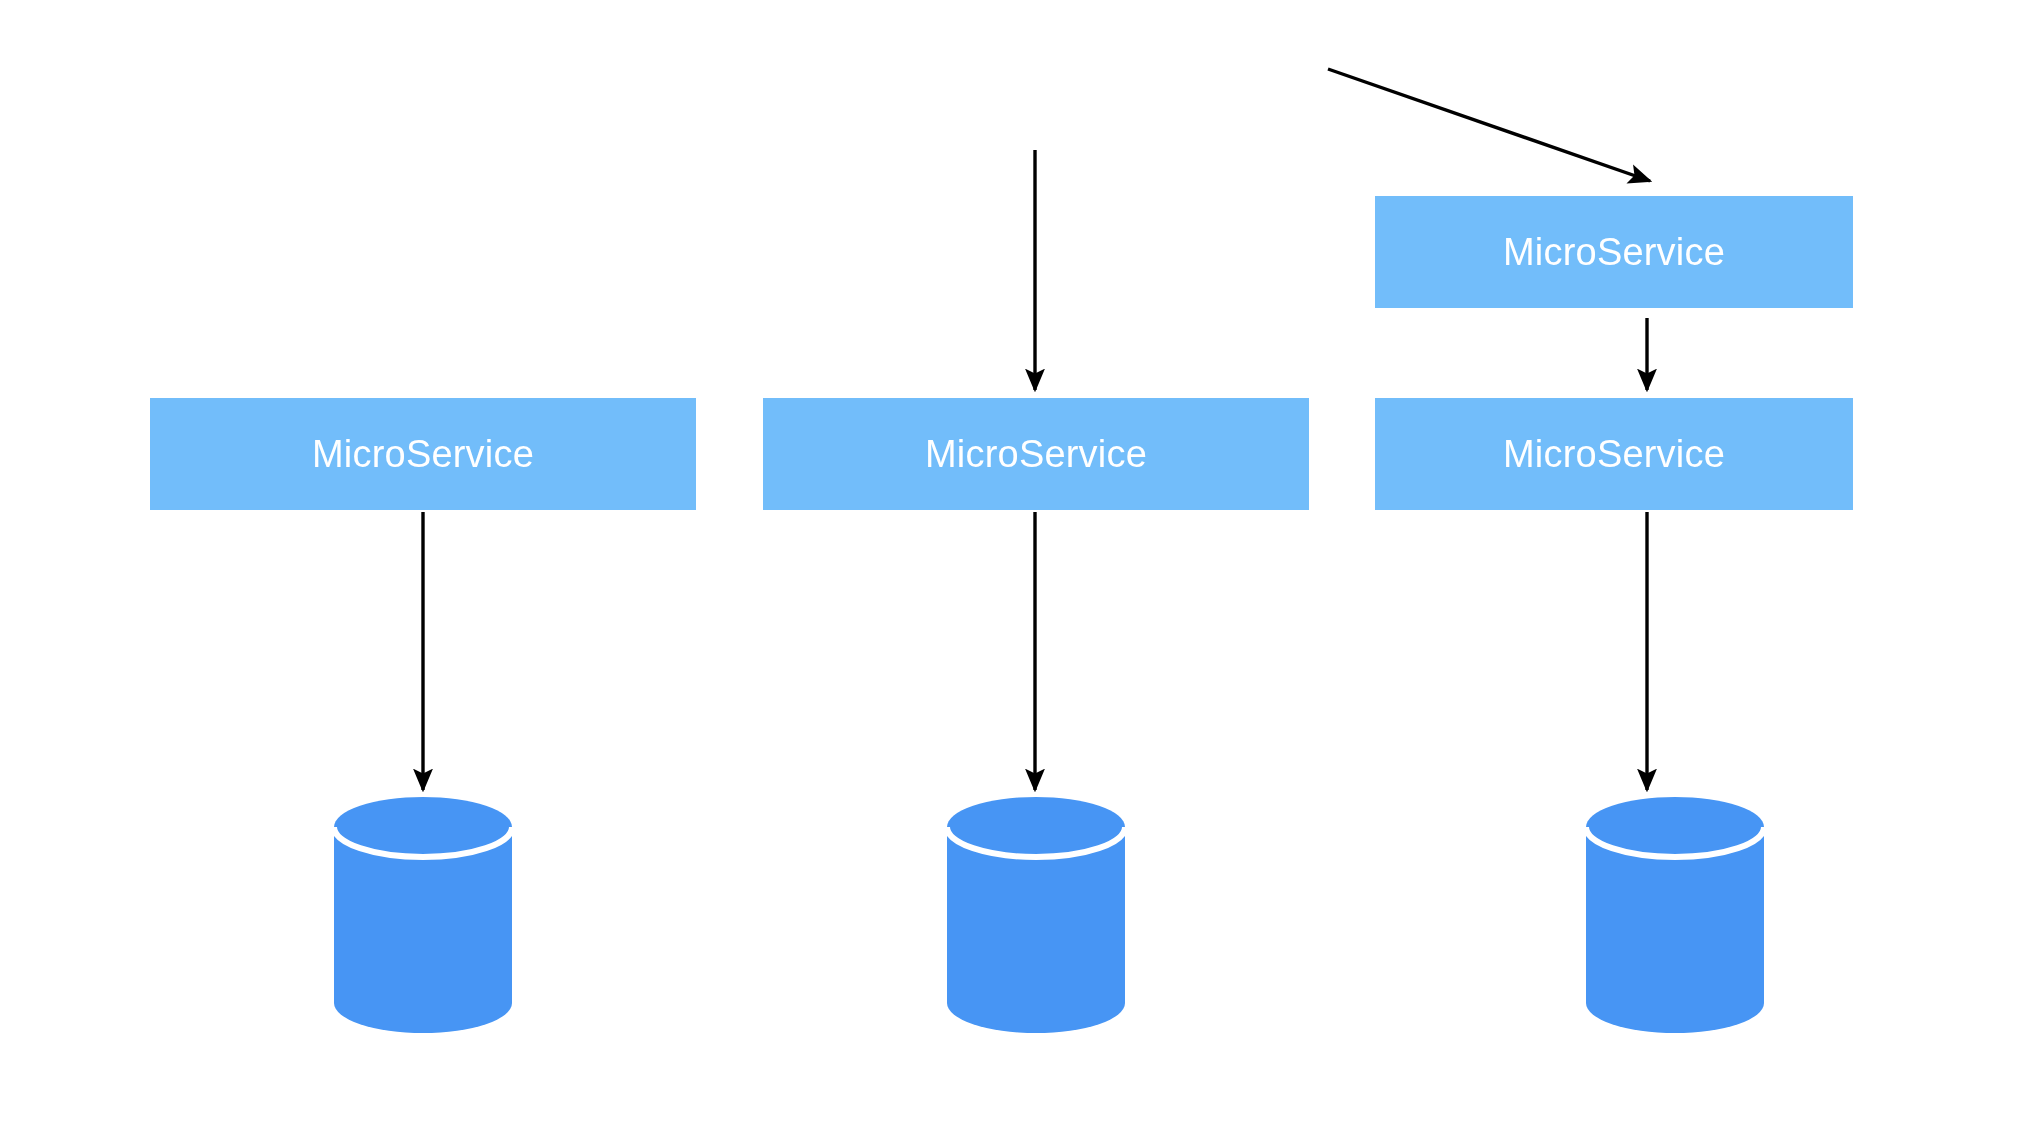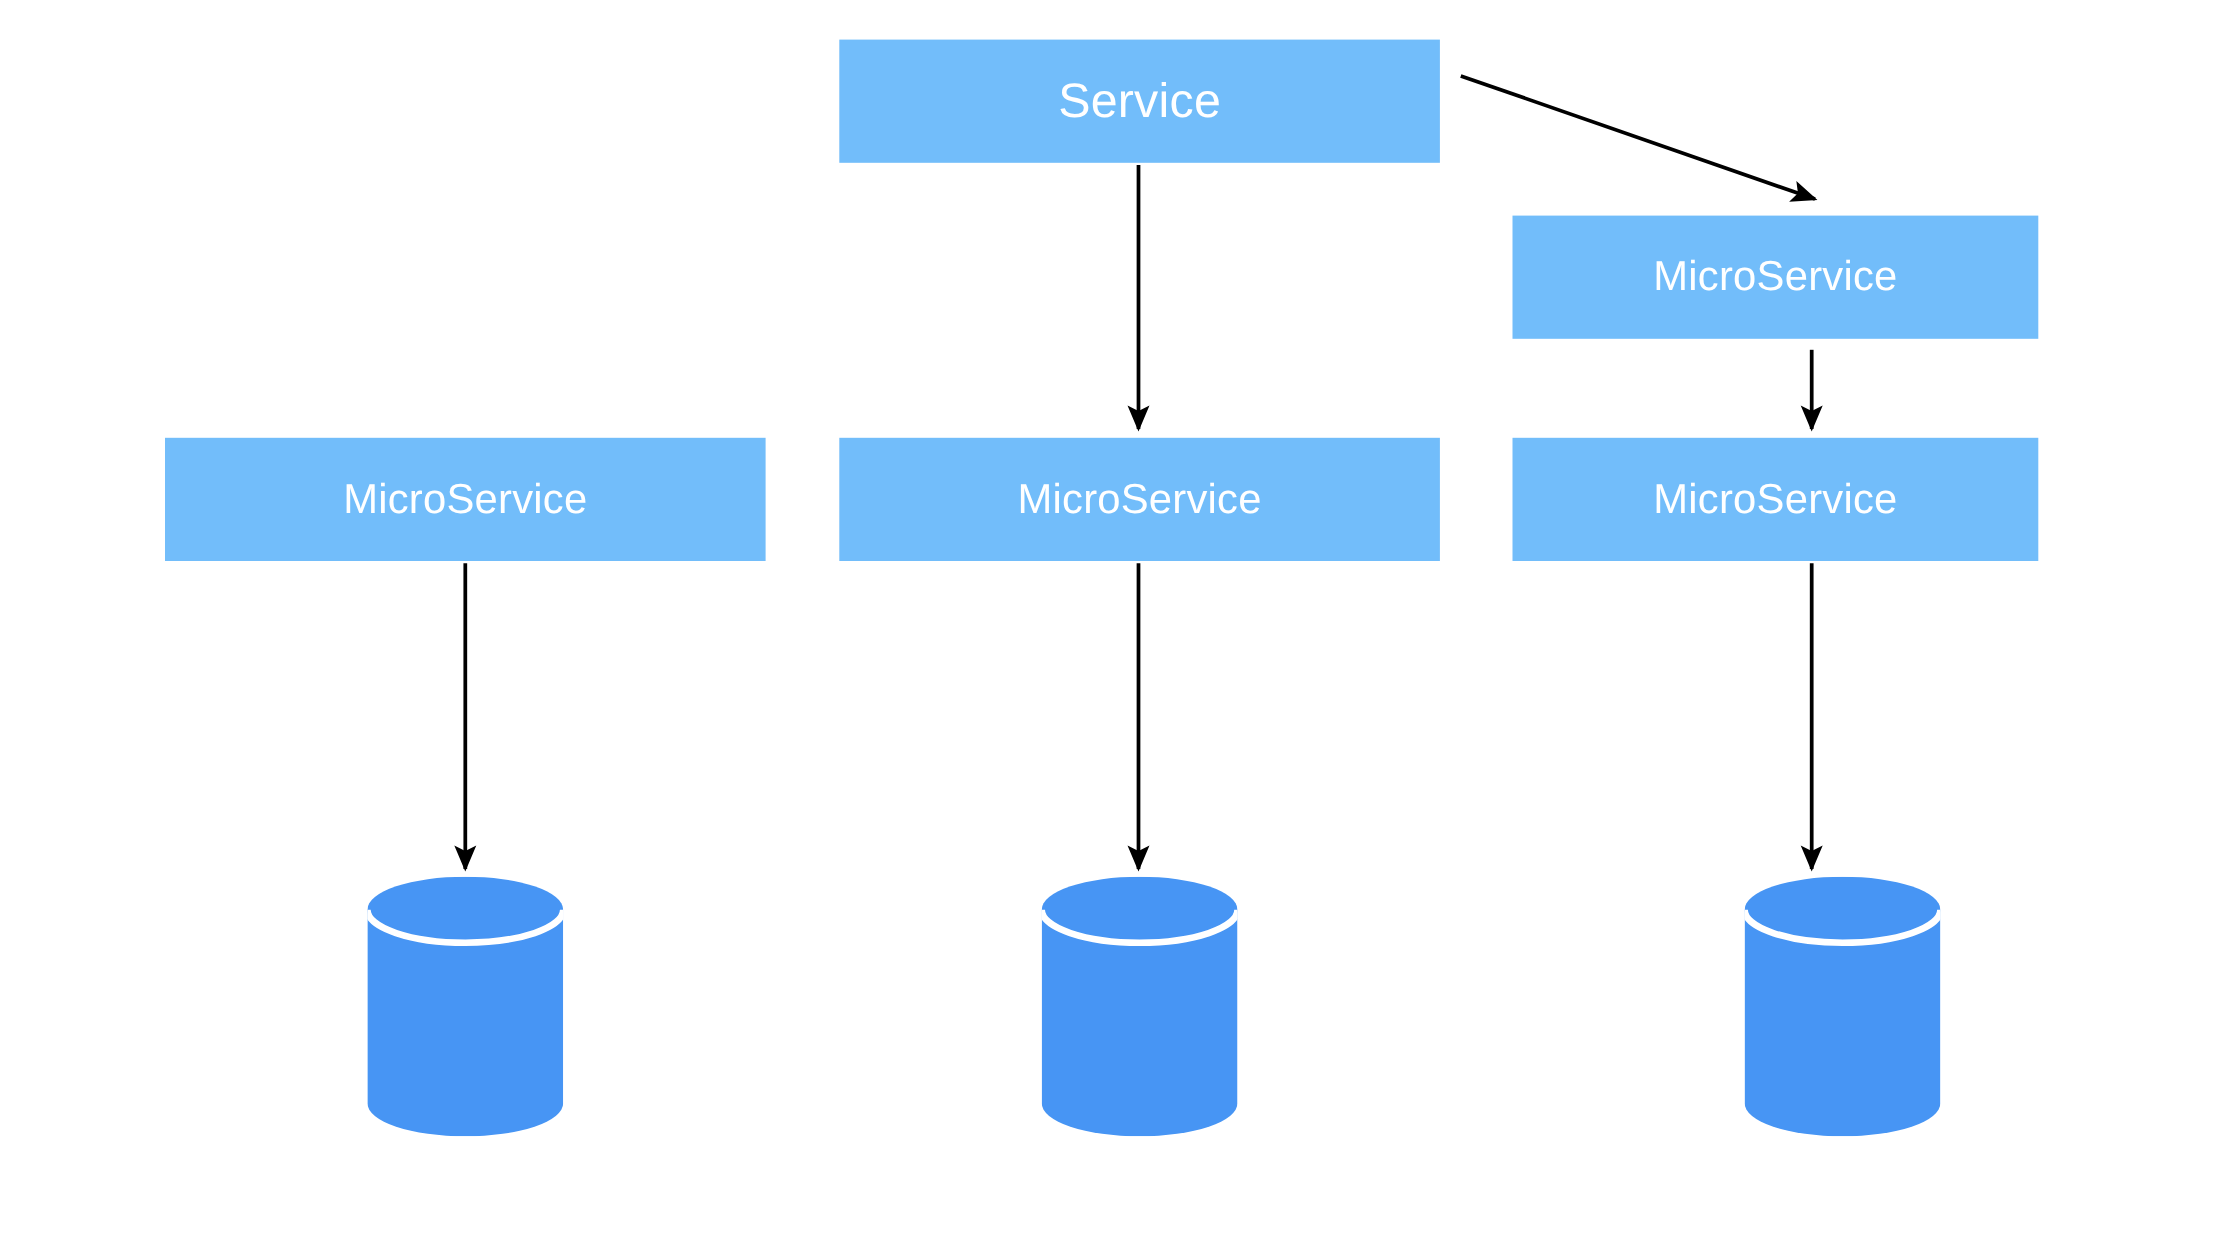--- a/index.html
+++ b/index.html
@@ -63,23 +63,20 @@
 
     <line x1="1647" y1="318" x2="1647" y2="390" stroke="#000000" stroke-width="3.4" marker-end="url(#arrowhead)"></line>
 
     <line x1="423" y1="512" x2="423" y2="790" stroke="#000000" stroke-width="3.4" marker-end="url(#arrowhead)"></line>
 
     <line x1="1035" y1="512" x2="1035" y2="790" stroke="#000000" stroke-width="3.4" marker-end="url(#arrowhead)"></line>
 
     <line x1="1647" y1="512" x2="1647" y2="790" stroke="#000000" stroke-width="3.4" marker-end="url(#arrowhead)"></line>
   </svg>
 
-  <div class="node-box" id="node-service" style="left:763px; top:36px; width:546px; height:112px; background:#72bdfa; font-size:44px;">
-    <span class="node-label">Service</span>
-  </div>
 
   <div class="node-box" id="node-microservice-top-right" style="left:1375px; top:196px; width:478px; height:112px; background:#72bdfa; font-size:38px;">
     <span class="node-label">MicroService</span>
   </div>
 
   <div class="node-box" id="node-microservice-left" style="left:150px; top:398px; width:546px; height:112px; background:#72bdfa; font-size:38px;">
     <span class="node-label">MicroService</span>
   </div>
 
   <div class="node-box" id="node-microservice-middle" style="left:763px; top:398px; width:546px; height:112px; background:#72bdfa; font-size:38px;">

